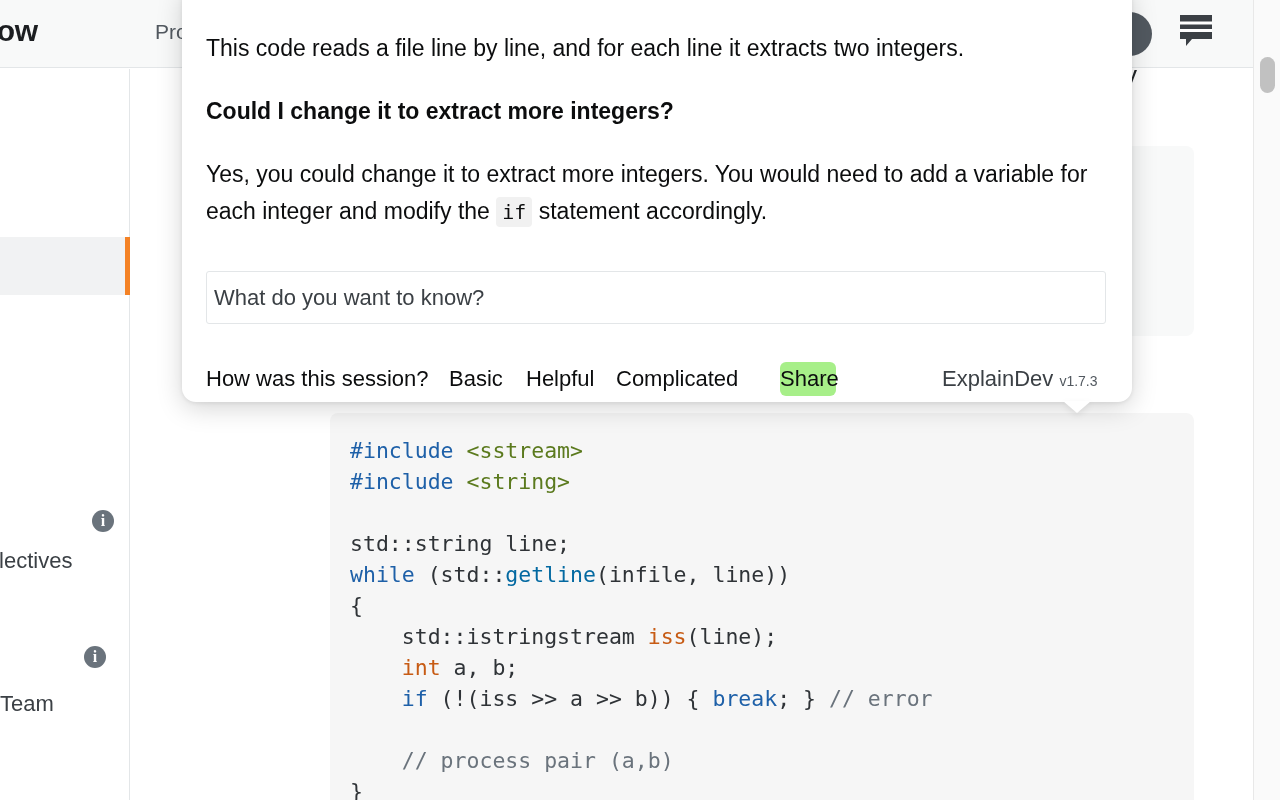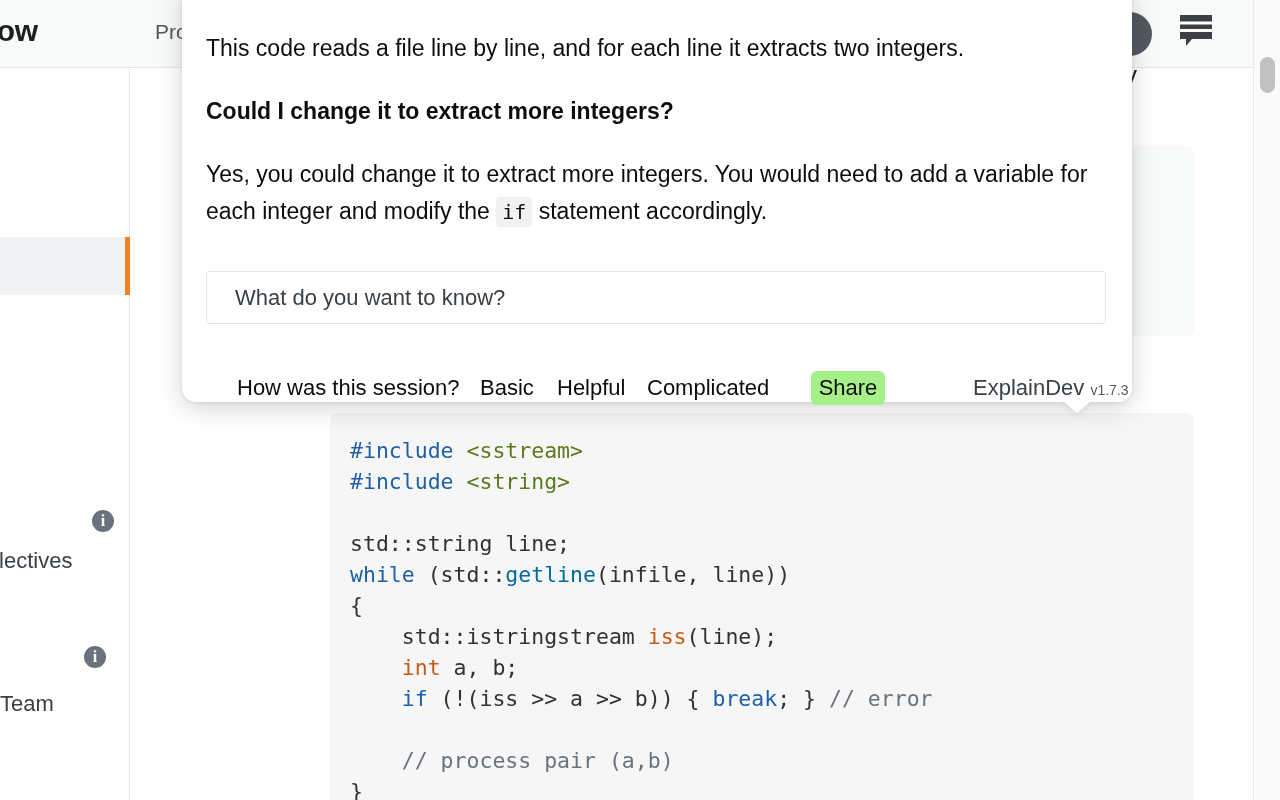--- a/index.html
+++ b/index.html
@@ -129,39 +129,39 @@
   .inline-code {
     font-family: "DejaVu Sans Mono", "Liberation Mono", monospace;
     font-size: 20px; background: #f1f1f1; border-radius: 4px;
     padding: 3px 6px; color: #0c0d0e;
   }
   .ask-input {
     position: absolute; left: 206px; top: 271px; width: 900px; height: 53px;
     background: #fff; border: 1px solid #e3e6e8; border-radius: 3px;
     font-family: "Liberation Sans", sans-serif;
     font-size: 22px; color: #3b4045;
-    padding: 0 28px; outline: none;
+    padding: 0 7px; outline: none;
     z-index: 42;
   }
   .ask-input::placeholder { color: #3b4045; opacity: 1; }
 
   .footer-row {
     position: absolute; left: 206px; top: 354px; width: 900px; height: 34px;
     z-index: 42;
   }
   .f-item {
-    position: absolute; top: 17px; height: 34px; line-height: 34px;
-    font-size: 22px; color: #0c0d0e; white-space: nowrap; margin-left: 31px;
+    position: absolute; top: 8px; height: 34px; line-height: 34px;
+    font-size: 22px; color: #0c0d0e; white-space: nowrap;
   }
   .f-label { left: 0; color: #0c0d0e; }
   .f-basic { left: 243px; }
   .f-helpful { left: 320px; }
   .f-complicated { left: 410px; }
   .f-share {
-    left: 574px; width: 74px; text-align: center;
+    left: 574px; width: 56px; text-align: center;
     background: #a7ef89; border-radius: 6px; cursor: pointer;
   }
   .f-version {
     left: 736px; color: #3b4045;
   }
   .f-version .vnum { font-size: 14px; color: #525960; }
 
   
   .scrollbar-track {
     position: absolute; right: 0; top: 0; width: 27px; height: 800px;

